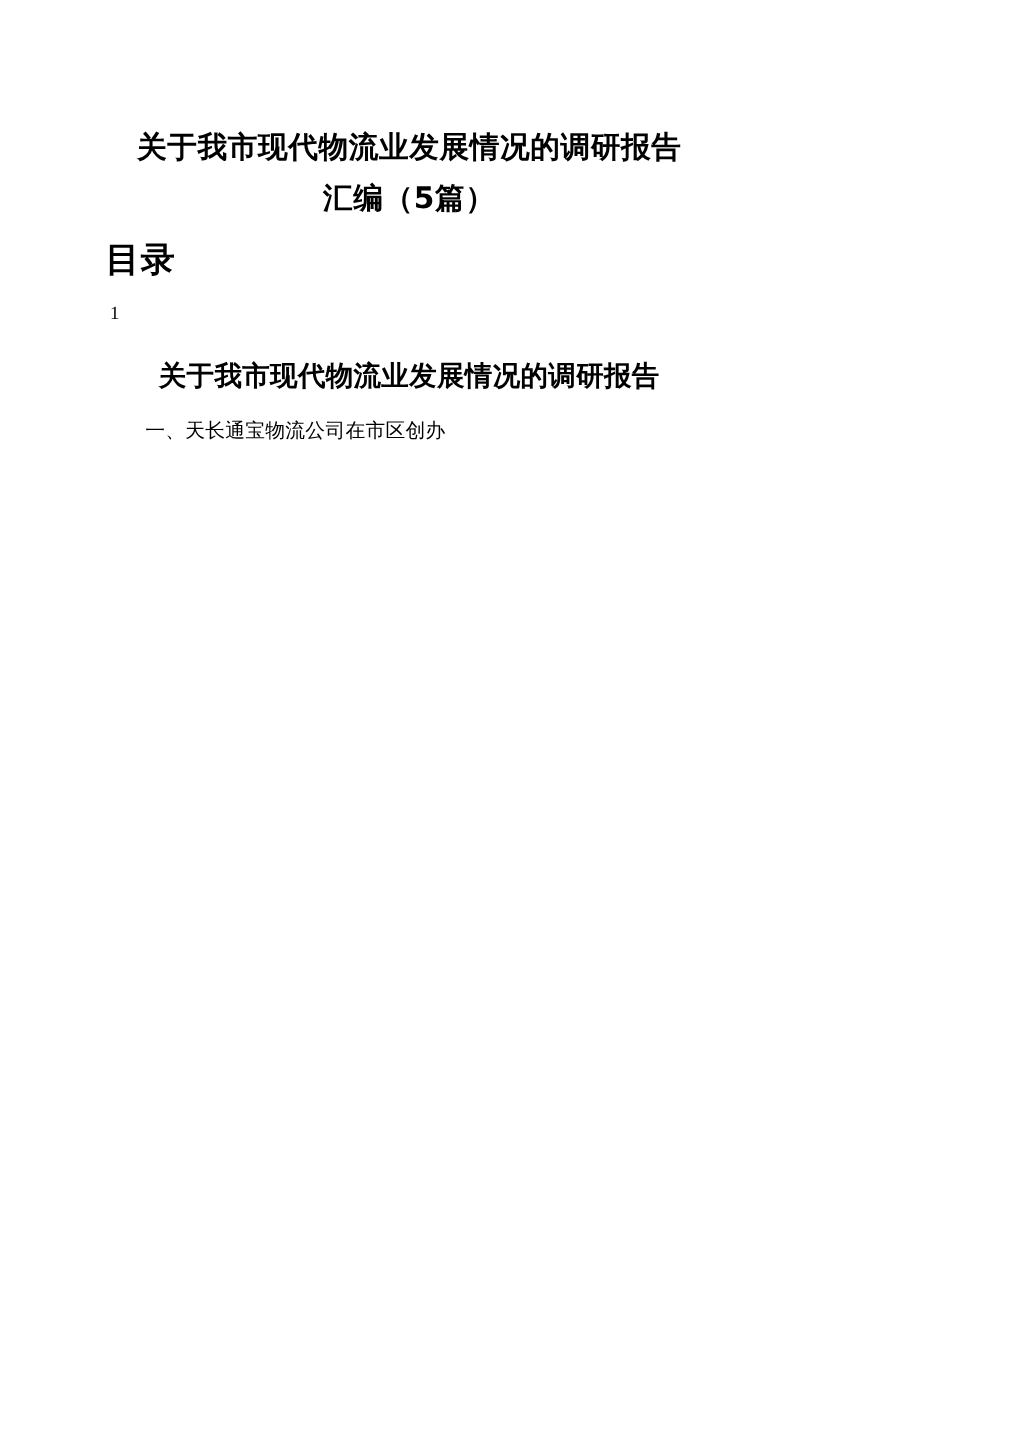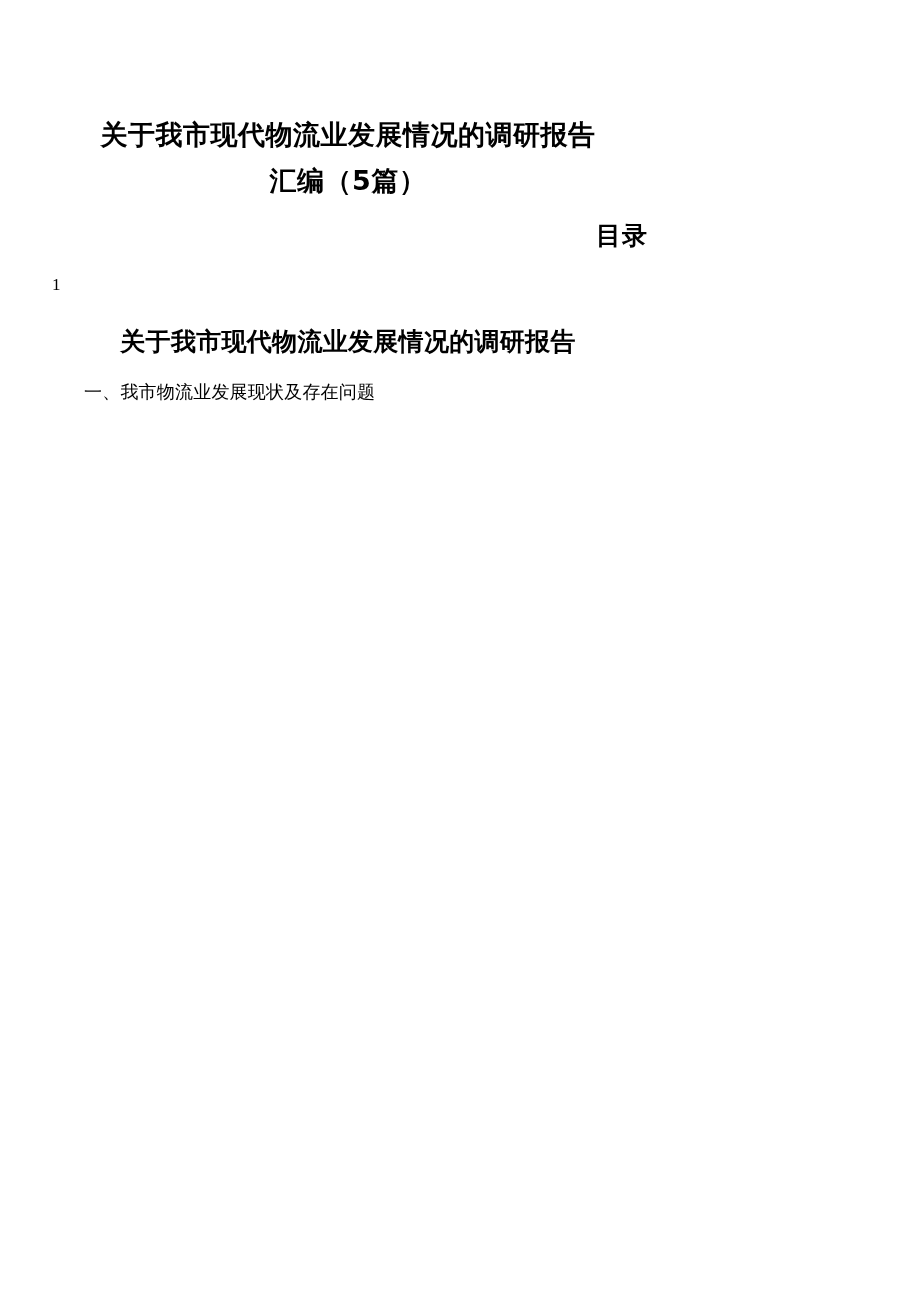--- a/index.html
+++ b/index.html
@@ -11,41 +11,41 @@
     width: 920px;
     height: 1301px;
     font-family: "Liberation Serif", "DejaVu Serif", serif;
     color: #000000;
     overflow: hidden;
   }
   .page {
     width: 744px;
     height: 1301px;
     box-sizing: border-box;
-    padding: 112px 96px 40px 48px;
+    padding: 112px 96px 40px 96px;
     position: relative;
   }
   .doc-title {
     font-family: "DejaVu Sans", "Liberation Sans", sans-serif;
     font-weight: bold;
     font-size: 27px;
     line-height: 46px;
     text-align: center;
     letter-spacing: 0.5px;
     margin: 0;
   }
   .doc-title .line2 {
     display: block;
   }
   .toc-heading {
     font-family: "DejaVu Sans", "Liberation Sans", sans-serif;
     font-weight: bold;
-    font-size: 25px;
+    font-size: 31px;
     line-height: 48px;
-    text-align: right;
+    text-align: left;
     margin: 8px 0 0 0;
     letter-spacing: 1px;
   }
   .toc-list {
     margin: 10px 0 0 0;
     padding: 0;
     list-style: none;
   }
   .toc-item {
     font-family: "Liberation Serif", "DejaVu Serif", serif;
@@ -94,16 +94,16 @@
 
   <h2 class="toc-heading">目录</h2>
 
   <ul class="toc-list">
     <li class="toc-item">1</li>
   </ul>
 
   <h2 class="section-heading">关于我市现代物流业发展情况的调研报告</h2>
 
 
-  <p class="sub-heading">一、我市物流业发展现状及存在问题</p>
+  <p class="sub-heading">一、天长通宝物流公司在市区创办</p>
 
 
 </div>
 
 </body></html>

